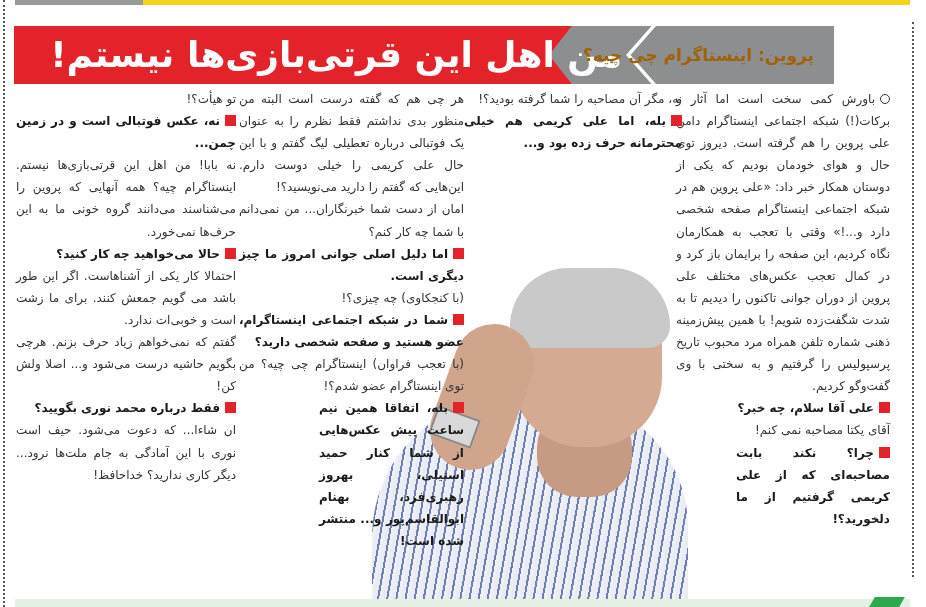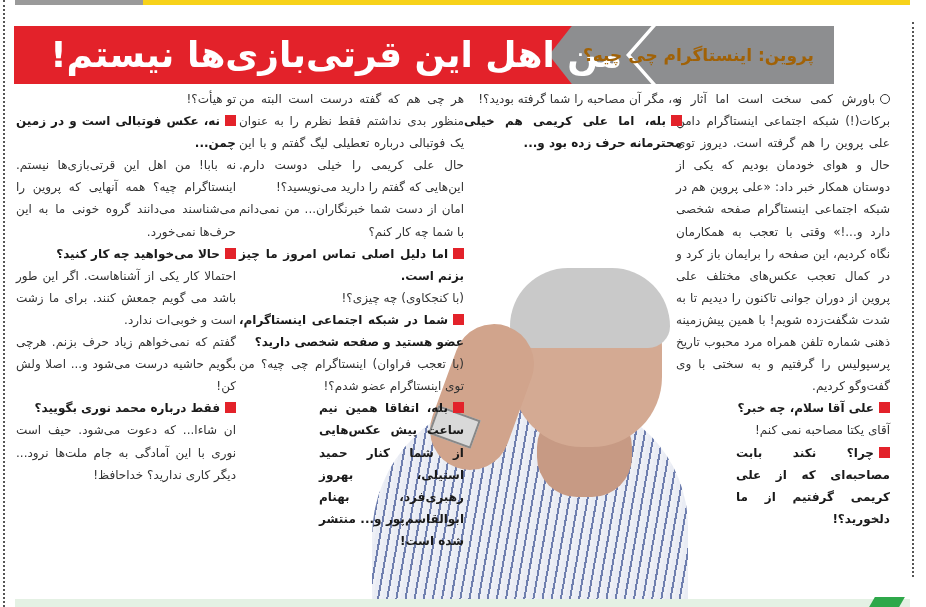--- a/index.html
+++ b/index.html
@@ -91,21 +91,21 @@
 </div>
 
 <div class="col c2">
   <p>نه، مگر آن مصاحبه را شما گرفته بودید؟!</p>
   <p class="q"><span class="sq"></span><span>بله، اما علی کریمی هم خیلی محترمانه حرف زده بود و...</span></p>
 </div>
 
 <div class="col c3">
   <p>هر چی هم که گفته درست است البته من منظور بدی نداشتم فقط نظرم را به عنوان یک فوتبالی درباره تعطیلی لیگ گفتم و با این حال علی کریمی را خیلی دوست دارم. این‌هایی که گفتم را دارید می‌نویسید؟!</p>
   <p>امان از دست شما خبرنگاران... من نمی‌دانم با شما چه کار کنم؟</p>
-  <p class="q"><span class="sq"></span><span>اما دلیل اصلی تماس امروز ما چیز بزنم است.</span></p>
+  <p class="q"><span class="sq"></span><span>اما دلیل اصلی جوانی امروز ما چیز دیگری است.</span></p>
   <p>(با کنجکاوی) چه چیزی؟!</p>
   <p class="q"><span class="sq"></span><span>شما در شبکه اجتماعی اینستاگرام، عضو هستید و صفحه شخصی دارید؟</span></p>
   <p>(با تعجب فراوان) اینستاگرام چی چیه؟ من توی اینستاگرام عضو شدم؟!</p>
   <p class="q" style="padding-left:80px"><span class="sq"></span><span>بله، اتفاقا همین نیم ساعت پیش عکس‌هایی از شما کنار حمید استیلی، بهروز رهبری‌فرد، بهنام ابوالقاسم‌پور و... منتشر شده است!</span></p>
 </div>
 
 <div class="col c4">
   <p>تو هیأت؟!</p>
   <p class="q"><span class="sq"></span><span>نه، عکس فوتبالی است و در زمین چمن...</span></p>
   <p>نه بابا! من اهل این قرتی‌بازی‌ها نیستم. اینستاگرام چیه؟ همه آنهایی که پروین را می‌شناسند می‌دانند گروه خونی ما به این حرف‌ها نمی‌خورد.</p>

